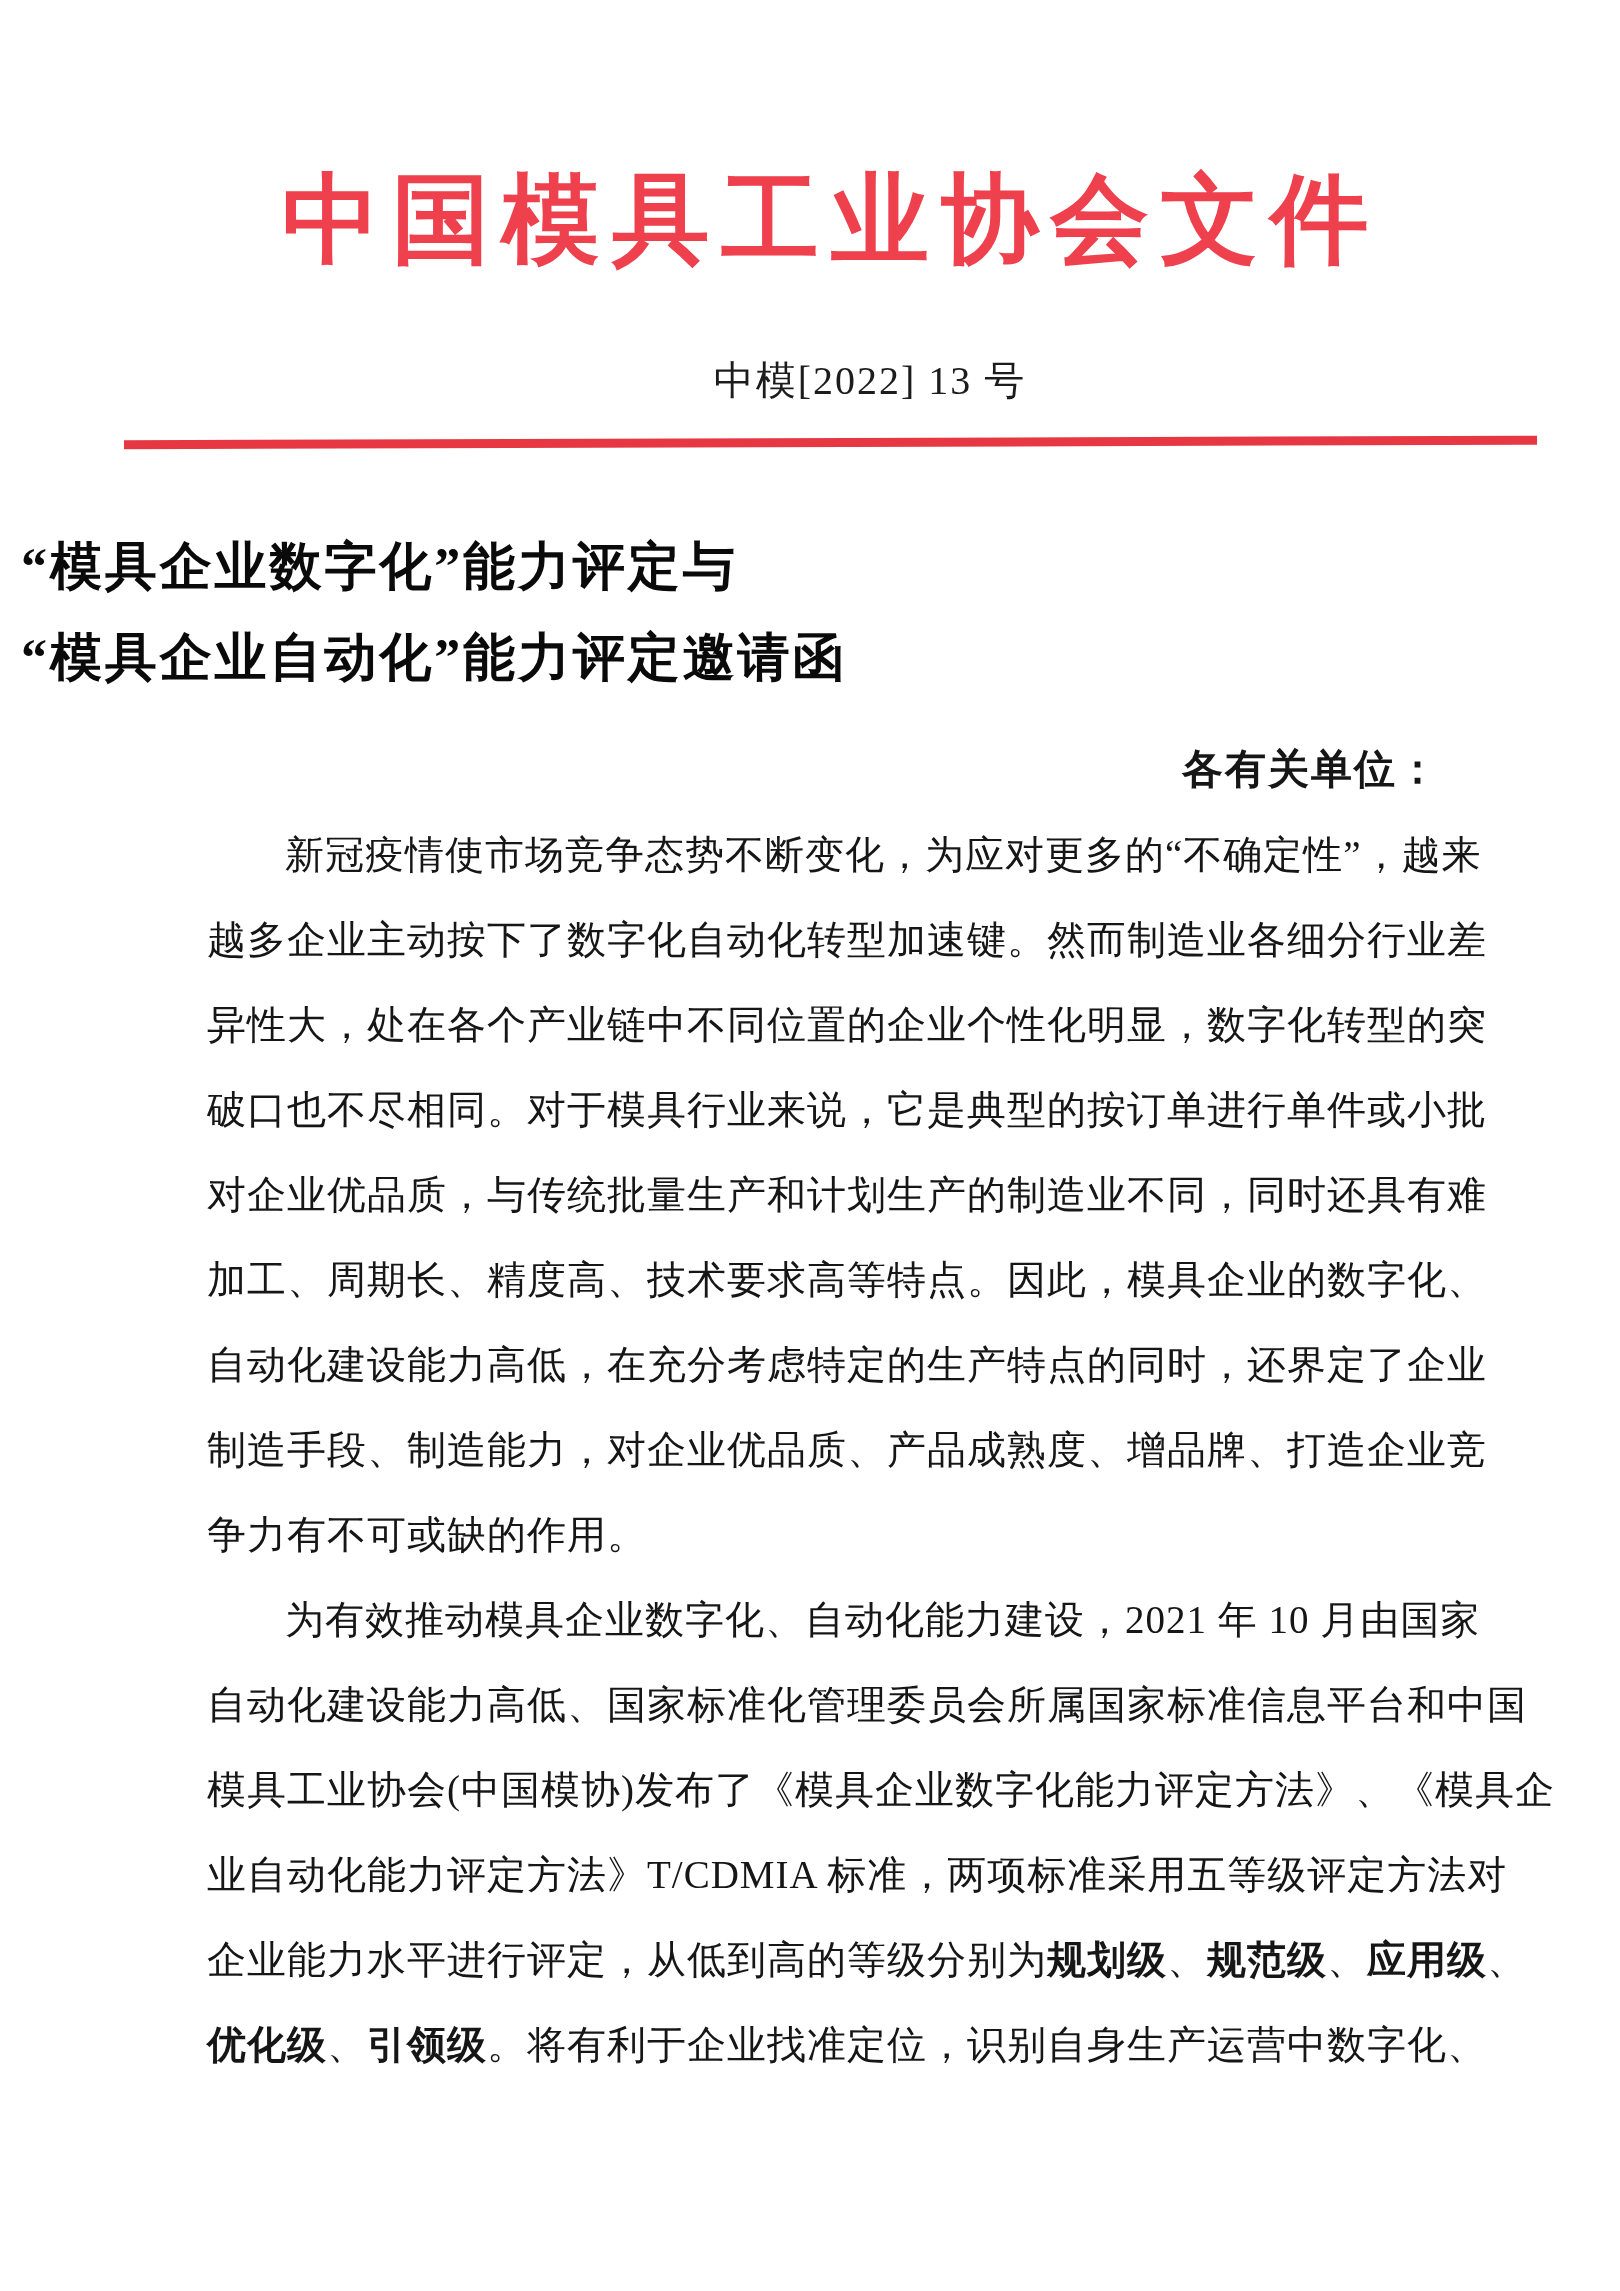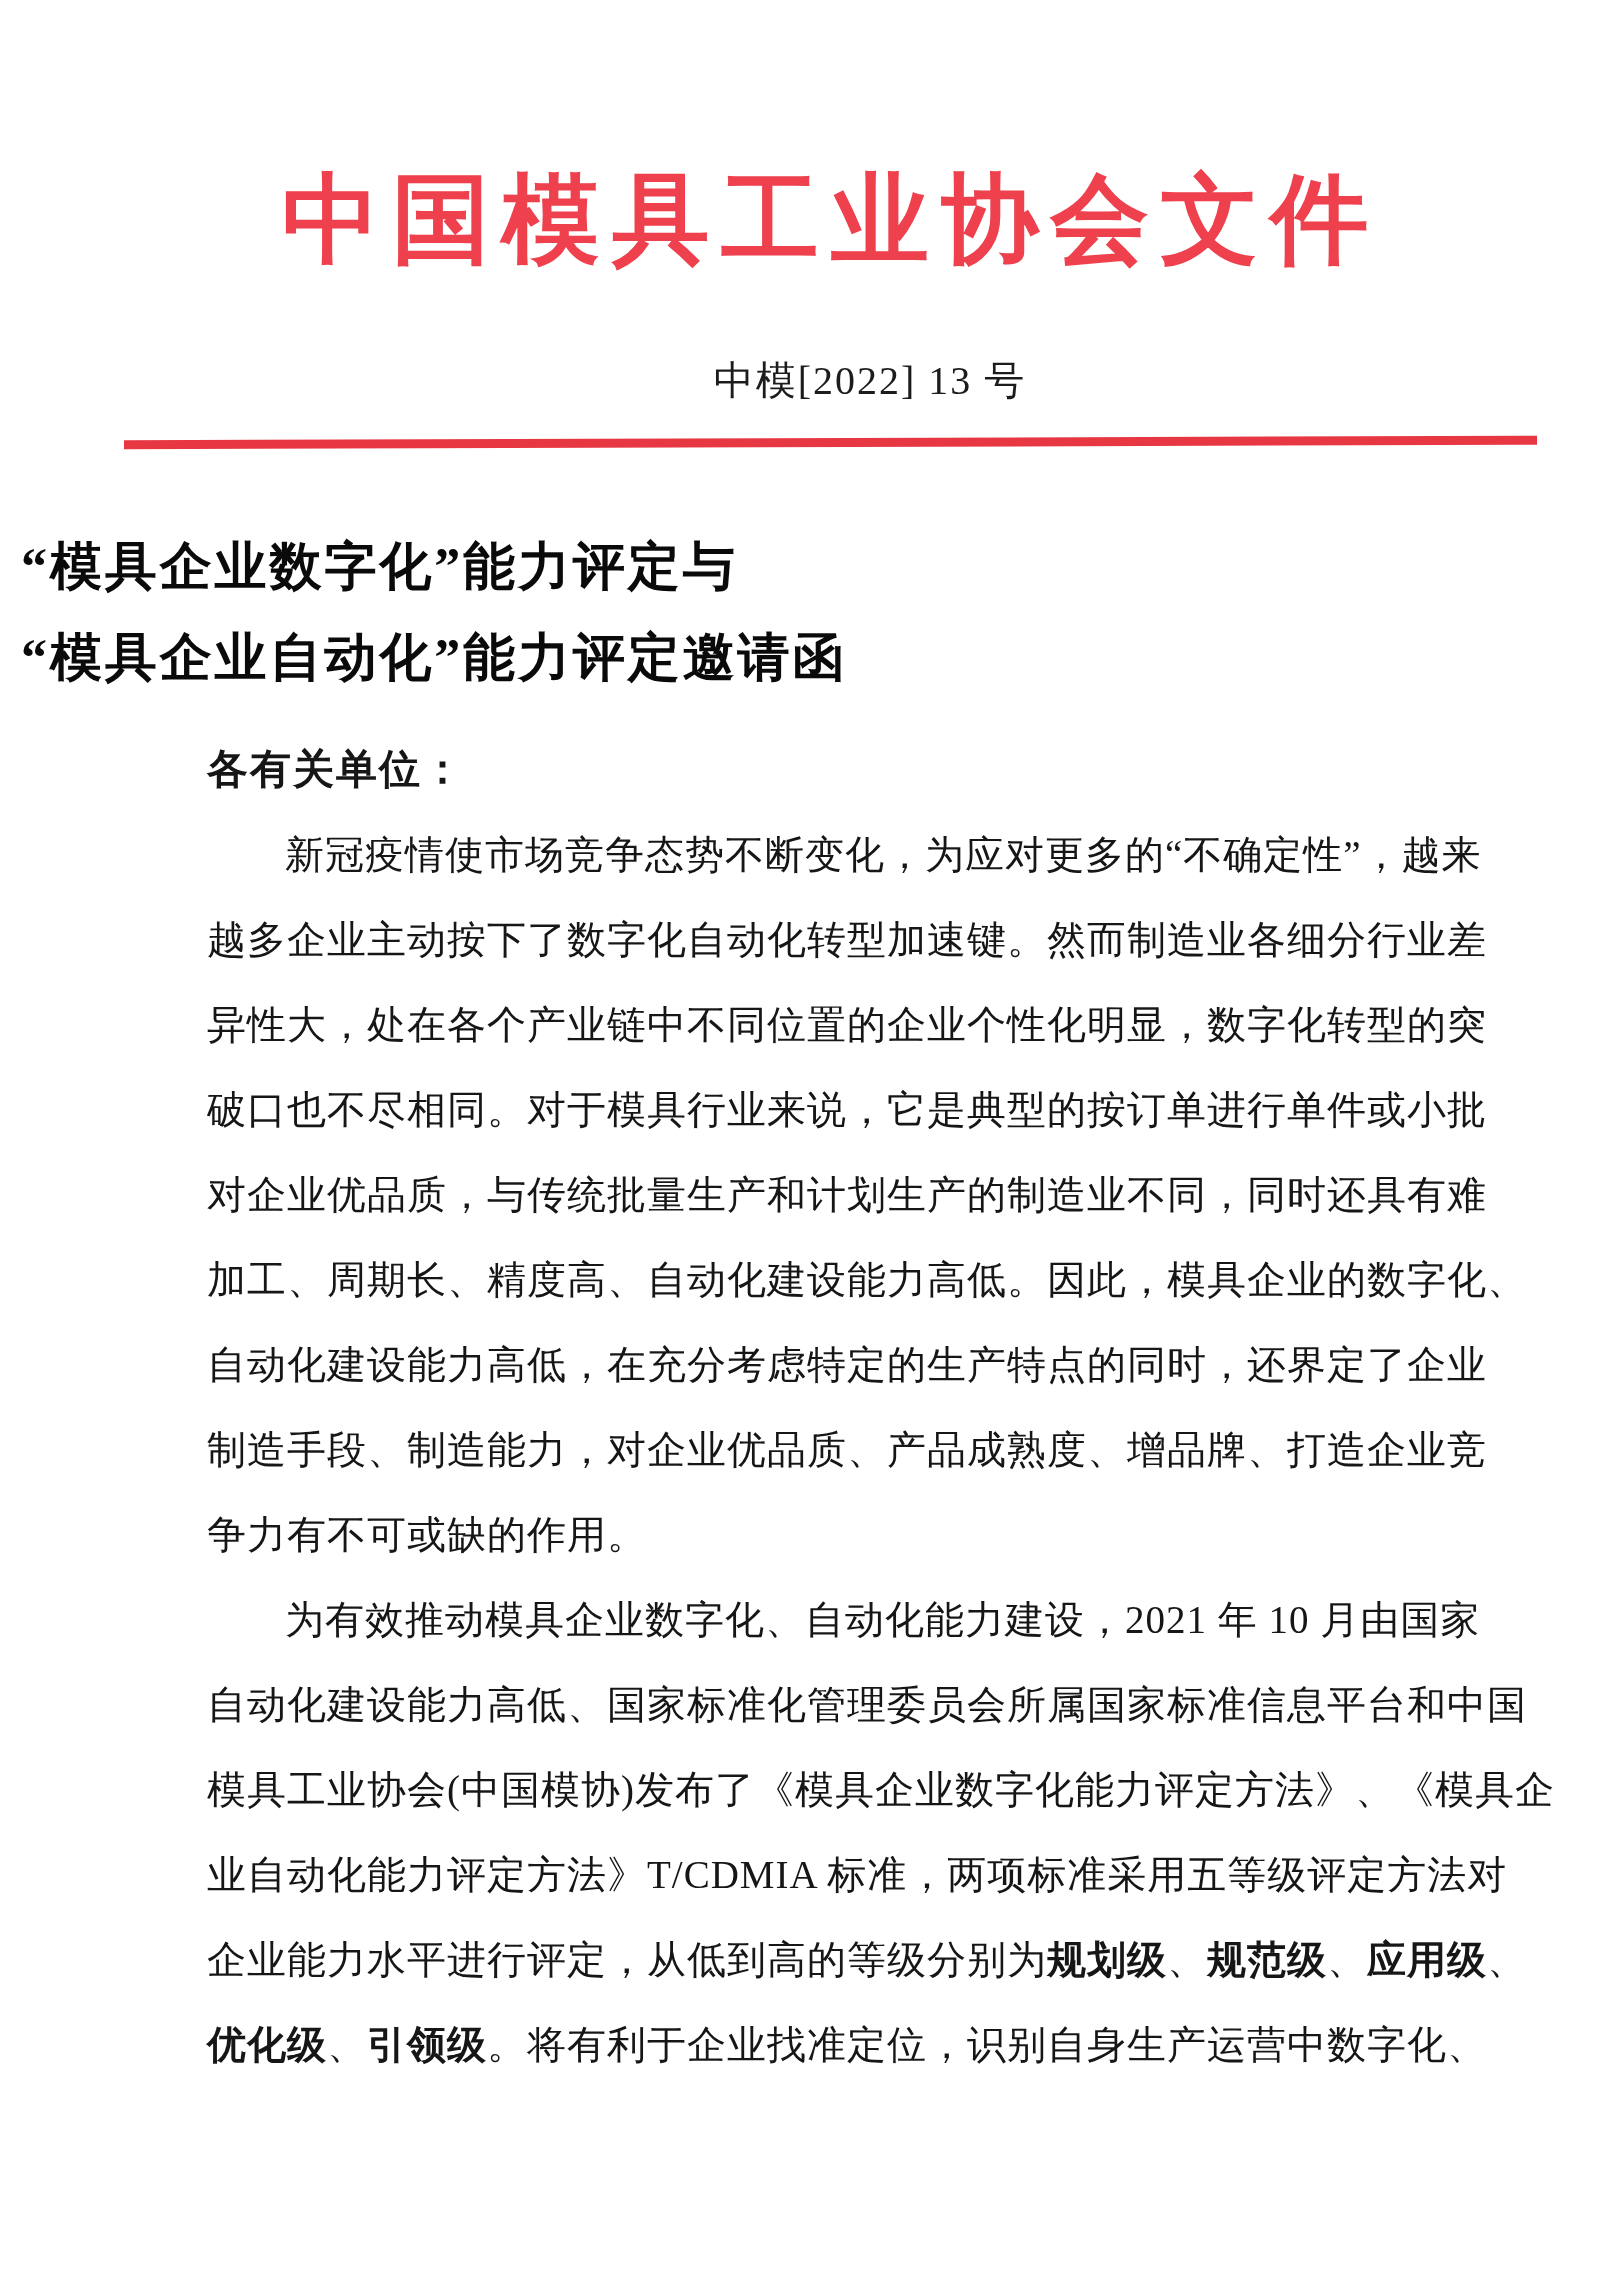--- a/index.html
+++ b/index.html
@@ -82,21 +82,21 @@
     left: 186px;
     width: 1233px;
     font-size: 39px;
     line-height: 85px;
     color: #161616;
   }
   .salutation {
     font-weight: 700;
     font-size: 41px;
     letter-spacing: 2px;
-    text-align: left;
+    text-align: right;
   }
   .body-line {
     text-align: justify;
     text-align-last: justify;
     letter-spacing: 1px;
     white-space: nowrap;
   }
   .body-line.indent {
     padding-left: 78px;
   }
@@ -124,21 +124,21 @@
   </div>
 
   <div class="body-block">
     <div class="salutation">各有关单位：</div>
     <div>
         <div class="body-line indent"><span>新冠疫情使市场竞争态势不断变化，为应对更多的“不确定性”，越来</span></div>
         <div class="body-line"><span>越多企业主动按下了数字化自动化转型加速键。然而制造业各细分行业差</span></div>
         <div class="body-line"><span>异性大，处在各个产业链中不同位置的企业个性化明显，数字化转型的突</span></div>
         <div class="body-line"><span>破口也不尽相同。对于模具行业来说，它是典型的按订单进行单件或小批</span></div>
         <div class="body-line"><span>对企业优品质，与传统批量生产和计划生产的制造业不同，同时还具有难</span></div>
-        <div class="body-line"><span>加工、周期长、精度高、自动化建设能力高低。因此，模具企业的数字化、</span></div>
+        <div class="body-line"><span>加工、周期长、精度高、技术要求高等特点。因此，模具企业的数字化、</span></div>
         <div class="body-line"><span>自动化建设能力高低，在充分考虑特定的生产特点的同时，还界定了企业</span></div>
         <div class="body-line"><span>制造手段、制造能力，对企业优品质、产品成熟度、增品牌、打造企业竞</span></div>
         <div class="body-line flush"><span>争力有不可或缺的作用。</span></div>
         <div class="body-line indent"><span>为有效推动模具企业数字化、自动化能力建设，2021 年 10 月由国家</span></div>
         <div class="body-line"><span>自动化建设能力高低、国家标准化管理委员会所属国家标准信息平台和中国</span></div>
         <div class="body-line"><span>模具工业协会(中国模协)发布了《模具企业数字化能力评定方法》、《模具企</span></div>
         <div class="body-line"><span>业自动化能力评定方法》T/CDMIA 标准，两项标准采用五等级评定方法对</span></div>
         <div class="body-line"><span>企业能力水平进行评定，从低到高的等级分别为</span><span class="seg-bold">规划级</span><span>、</span><span class="seg-bold">规范级</span><span>、</span><span class="seg-bold">应用级</span><span>、</span></div>
         <div class="body-line"><span class="seg-bold">优化级</span><span>、</span><span class="seg-bold">引领级</span><span>。将有利于企业找准定位，识别自身生产运营中数字化、</span></div>
       </div>

